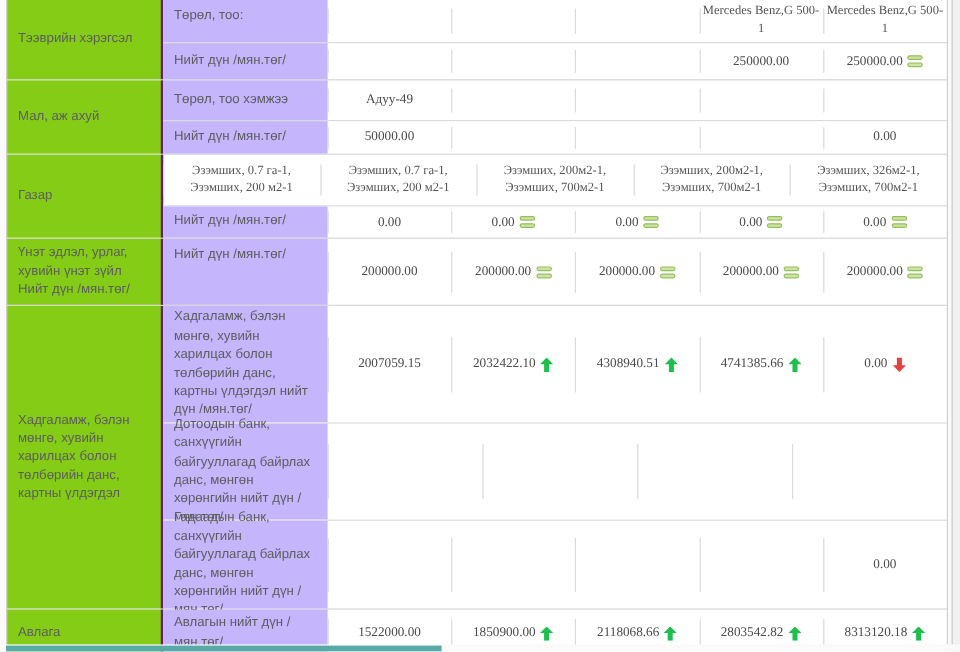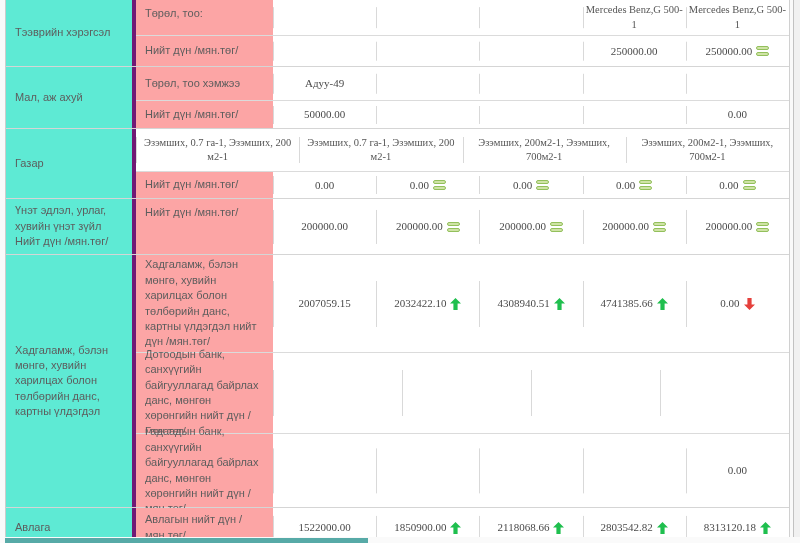--- a/index.html
+++ b/index.html
@@ -10,32 +10,32 @@
     position:absolute; left:5px; top:0; width:785px;
     background:#fff;
     border-left:1px solid #cccccc; border-right:1px solid #d0d0d0; border-bottom:1px solid #cfcfcf;
     box-sizing:border-box;
   }
   .group { display:flex; }
   .group + .group { border-top:1px solid #d5d5d5; }
 
   .glabel {
     width:130px; flex:0 0 130px; box-sizing:border-box;
-    background:#5eead4; border-right:4px solid #701a75;
+    background:#84cc16; border-right:2px solid #701a75;
     display:flex; align-items:center;
     padding:4px 6px 4px 9px;
     font-size:11px; line-height:1.4; color:#5d5d5d;
   }
   .rows { flex:1 1 auto; display:flex; flex-direction:column; min-width:0; }
   .subrow { display:flex; }
   .subrow + .subrow { border-top:1px solid #dbdbdb; }
 
   .sublabel {
     width:137px; flex:0 0 137px; box-sizing:border-box;
-    background:#fca5a5;
+    background:#c4b5fd;
     display:flex; align-items:center;
     padding:4px 8px 4px 9px;
     font-size:11px; line-height:1.4; color:#5d5d5d;
   }
   .sublabel.top { align-items:flex-start; padding-top:6px; }
 
   .dcell {
     flex:1 1 0; min-width:0; position:relative;
     display:flex; align-items:center; justify-content:center; gap:4px;
     padding:2px 3px; box-sizing:border-box;
@@ -167,20 +167,23 @@
             </div>
           <div class="dcell small">
               <span>Эзэмших, 0.7 га-1, Эзэмших, 200 м2-1</span>
             </div>
           <div class="dcell small">
               <span>Эзэмших, 200м2-1, Эзэмших, 700м2-1</span>
             </div>
           <div class="dcell small">
               <span>Эзэмших, 200м2-1, Эзэмших, 700м2-1</span>
             </div>
+          <div class="dcell small">
+              <span>Эзэмших, 326м2-1, Эзэмших, 700м2-1</span>
+            </div>
         </div>
         <div class="subrow h26">
           <div class="sublabel">Нийт дүн /мян.төг/</div>
           <div class="dcell">
               <span>0.00</span>
             </div>
           <div class="dcell">
               <span>0.00</span>
             <span class="ic ic-eq">
                 <i></i>

